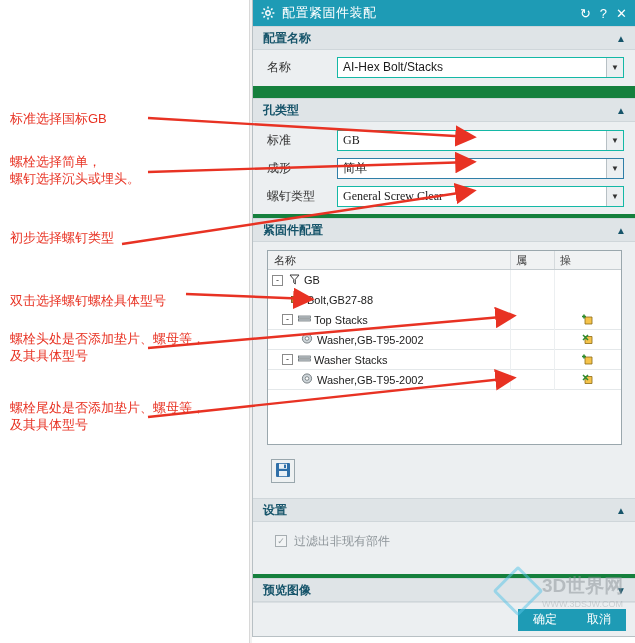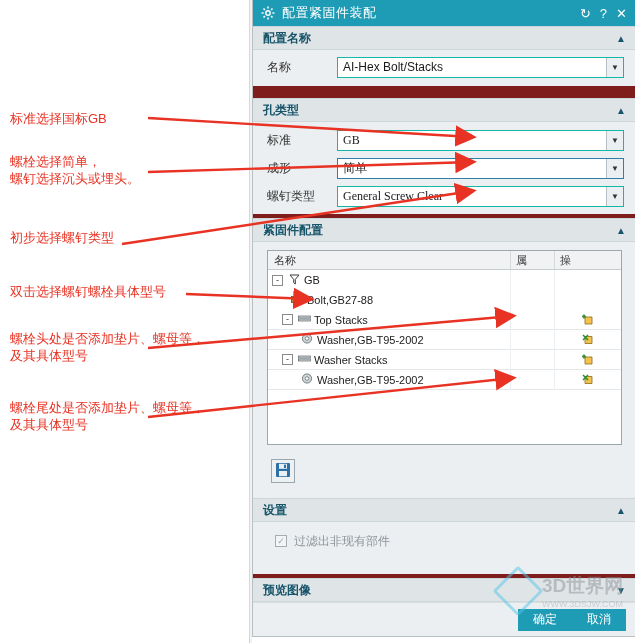--- a/index.html
+++ b/index.html
@@ -31,21 +31,21 @@
     color:#e83223;
     font-size:13px;
     line-height:17px;
     font-weight:normal;
     white-space:pre-line;
     font-family:"Liberation Sans", sans-serif;
   }
   
   #dialog {
     position:absolute; left:252px; top:0; width:383px; height:637px;
-    background:#7f1d1d;
+    background:#15803d;
     border:1px solid #b8c0c4;
     border-top:none; border-right:none;
   }
   #titlebar {
     position:absolute; left:0; top:0; width:383px; height:26px;
     background:#1e9bb5;
     color:#ffffff;
     display:flex; align-items:center;
   }
   #titlebar .gear {
@@ -174,21 +174,21 @@
 <body>
 
 <div id="left-pane">
   <div id="left-pane-strip"></div>
   <div id="left-pane-inner"></div>
 
   <div class="annot" style="left:10px; top:110px;">标准选择国标GB</div>
   <div class="annot" style="left:10px; top:153px;">螺栓选择简单，
 螺钉选择沉头或埋头。</div>
   <div class="annot" style="left:10px; top:229px;">初步选择螺钉类型</div>
-  <div class="annot" style="left:10px; top:283px;">双击选择螺钉螺栓具体型号</div>
+  <div class="annot" style="left:10px; top:292px;">双击选择螺钉螺栓具体型号</div>
   <div class="annot" style="left:10px; top:330px;">螺栓头处是否添加垫片、螺母等，
 及其具体型号</div>
   <div class="annot" style="left:10px; top:399px;">螺栓尾处是否添加垫片、螺母等，
 及其具体型号</div>
 </div>
 
 <div id="dialog">
 
   <div id="titlebar">
     <span class="gear">

